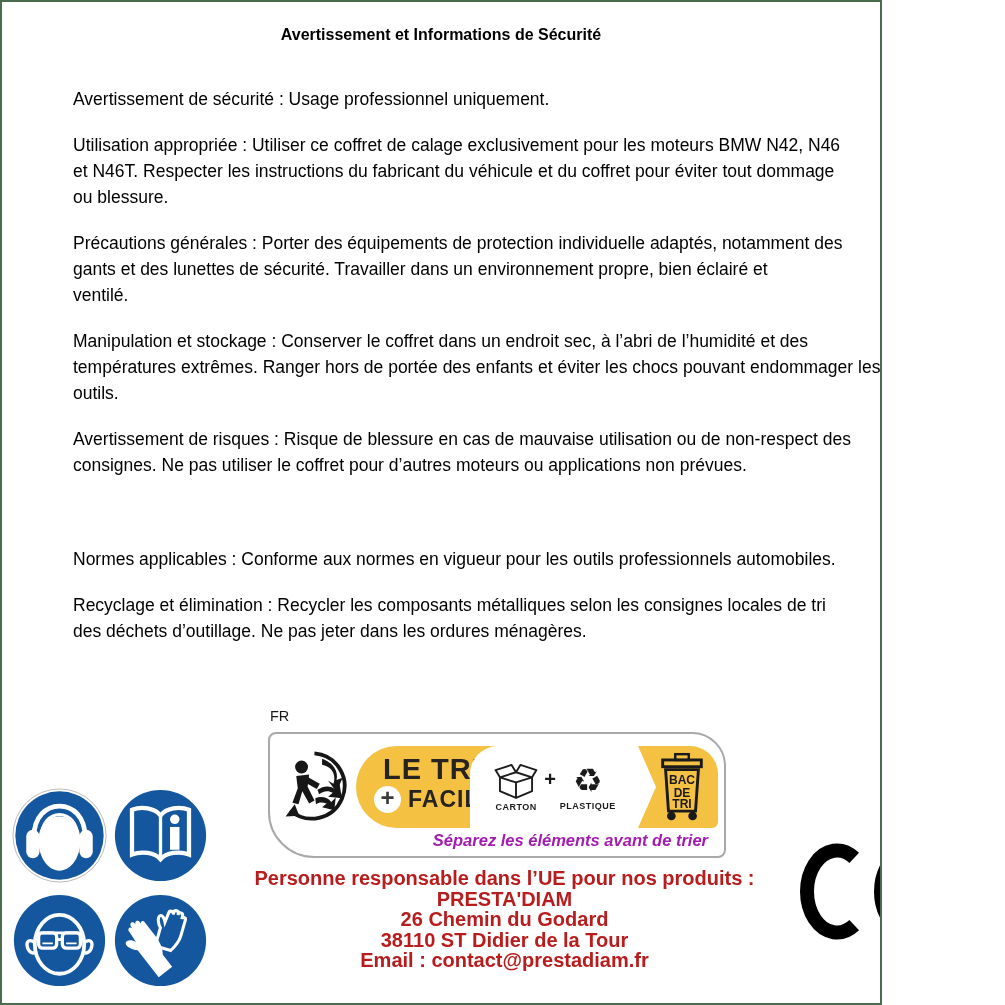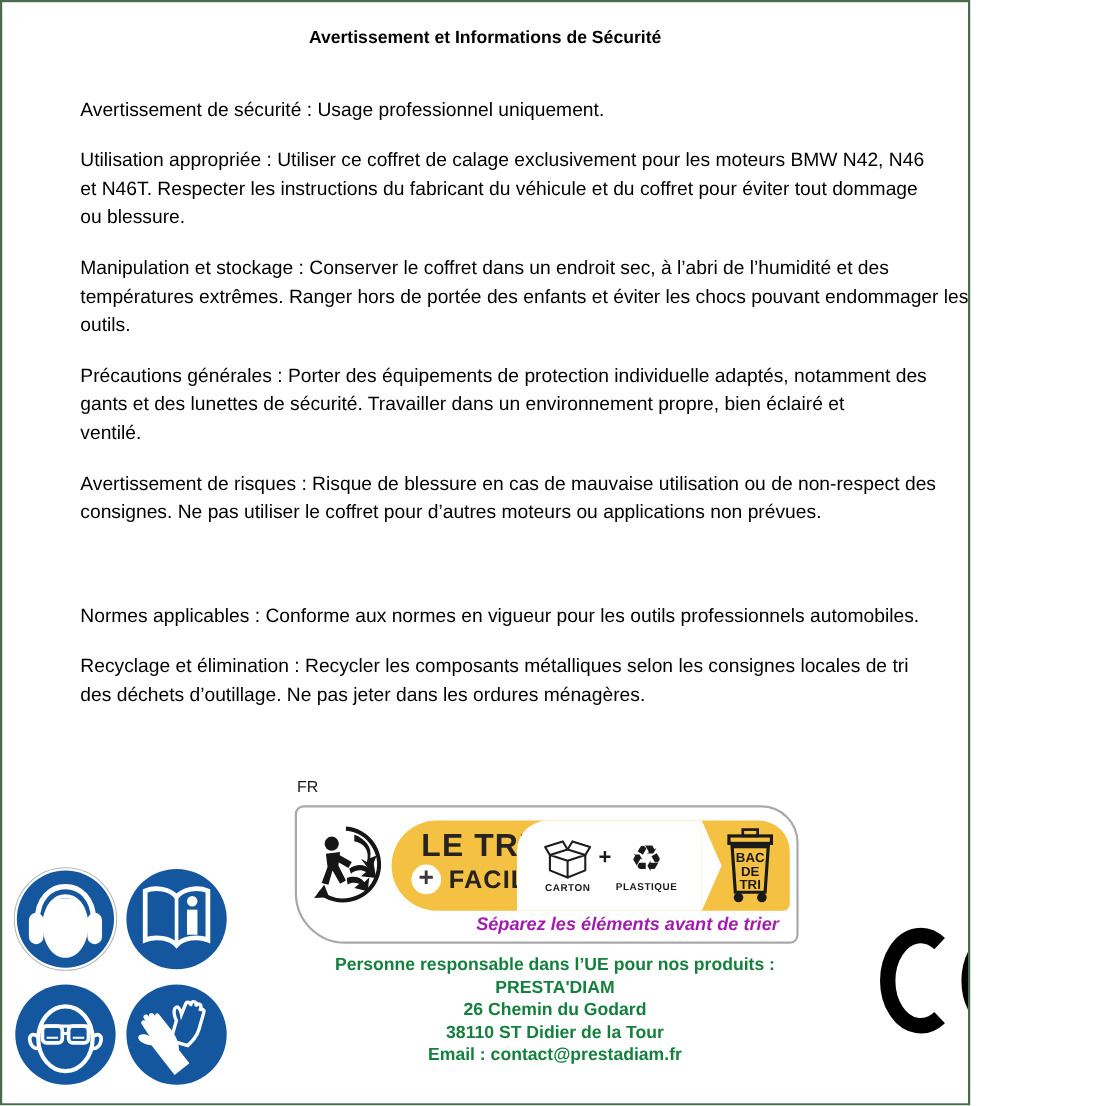--- a/index.html
+++ b/index.html
@@ -61,44 +61,44 @@
   .recycle-glyph { font-family:"DejaVu Sans",sans-serif; font-size:33px; line-height:36px; height:36px; color:#1a1a1a; }
   .bin { position:absolute; right:8px; top:5px; }
   .separez {
     position:absolute; right:16px; top:97px;
     font-size:16.5px; font-style:italic; font-weight:bold; color:#a21caf;
   }
 
   
   .address {
     position:absolute; left:250px; top:866px; width:505px; text-align:center;
-    font-size:16px; font-weight:bold; line-height:20.5px; color:#15803d;
+    font-size:20px; font-weight:bold; line-height:20.5px; color:#b91c1c;
   }
 
   
   .ce { position:absolute; left:797px; top:841px; }
 </style>
 </head>
 <body>
 
 <div class="page">
 
   <div class="doc-title">Avertissement et Informations de Sécurité</div>
 
   <div class="doc-body">
     <p>Avertissement de sécurité : Usage professionnel uniquement.</p>
     <p>Utilisation appropriée : Utiliser ce coffret de calage exclusivement pour les moteurs BMW N42, N46
 et N46T. Respecter les instructions du fabricant du véhicule et du coffret pour éviter tout dommage
 ou blessure.</p>
+    <p>Précautions générales : Porter des équipements de protection individuelle adaptés, notamment des
+gants et des lunettes de sécurité. Travailler dans un environnement propre, bien éclairé et
+ventilé.</p>
     <p>Manipulation et stockage : Conserver le coffret dans un endroit sec, à l’abri de l’humidité et des
 températures extrêmes. Ranger hors de portée des enfants et éviter les chocs pouvant endommager les
 outils.</p>
-    <p>Précautions générales : Porter des équipements de protection individuelle adaptés, notamment des
-gants et des lunettes de sécurité. Travailler dans un environnement propre, bien éclairé et
-ventilé.</p>
     <p class="gap-after">Avertissement de risques : Risque de blessure en cas de mauvaise utilisation ou de non-respect des
 consignes. Ne pas utiliser le coffret pour d’autres moteurs ou applications non prévues.</p>
     <p>Normes applicables : Conforme aux normes en vigueur pour les outils professionnels automobiles.</p>
     <p>Recyclage et élimination : Recycler les composants métalliques selon les consignes locales de tri
 des déchets d’outillage. Ne pas jeter dans les ordures ménagères.</p>
   </div>
 
   <div class="pictos">
 
     <svg class="picto" viewBox="0 0 100 100">

